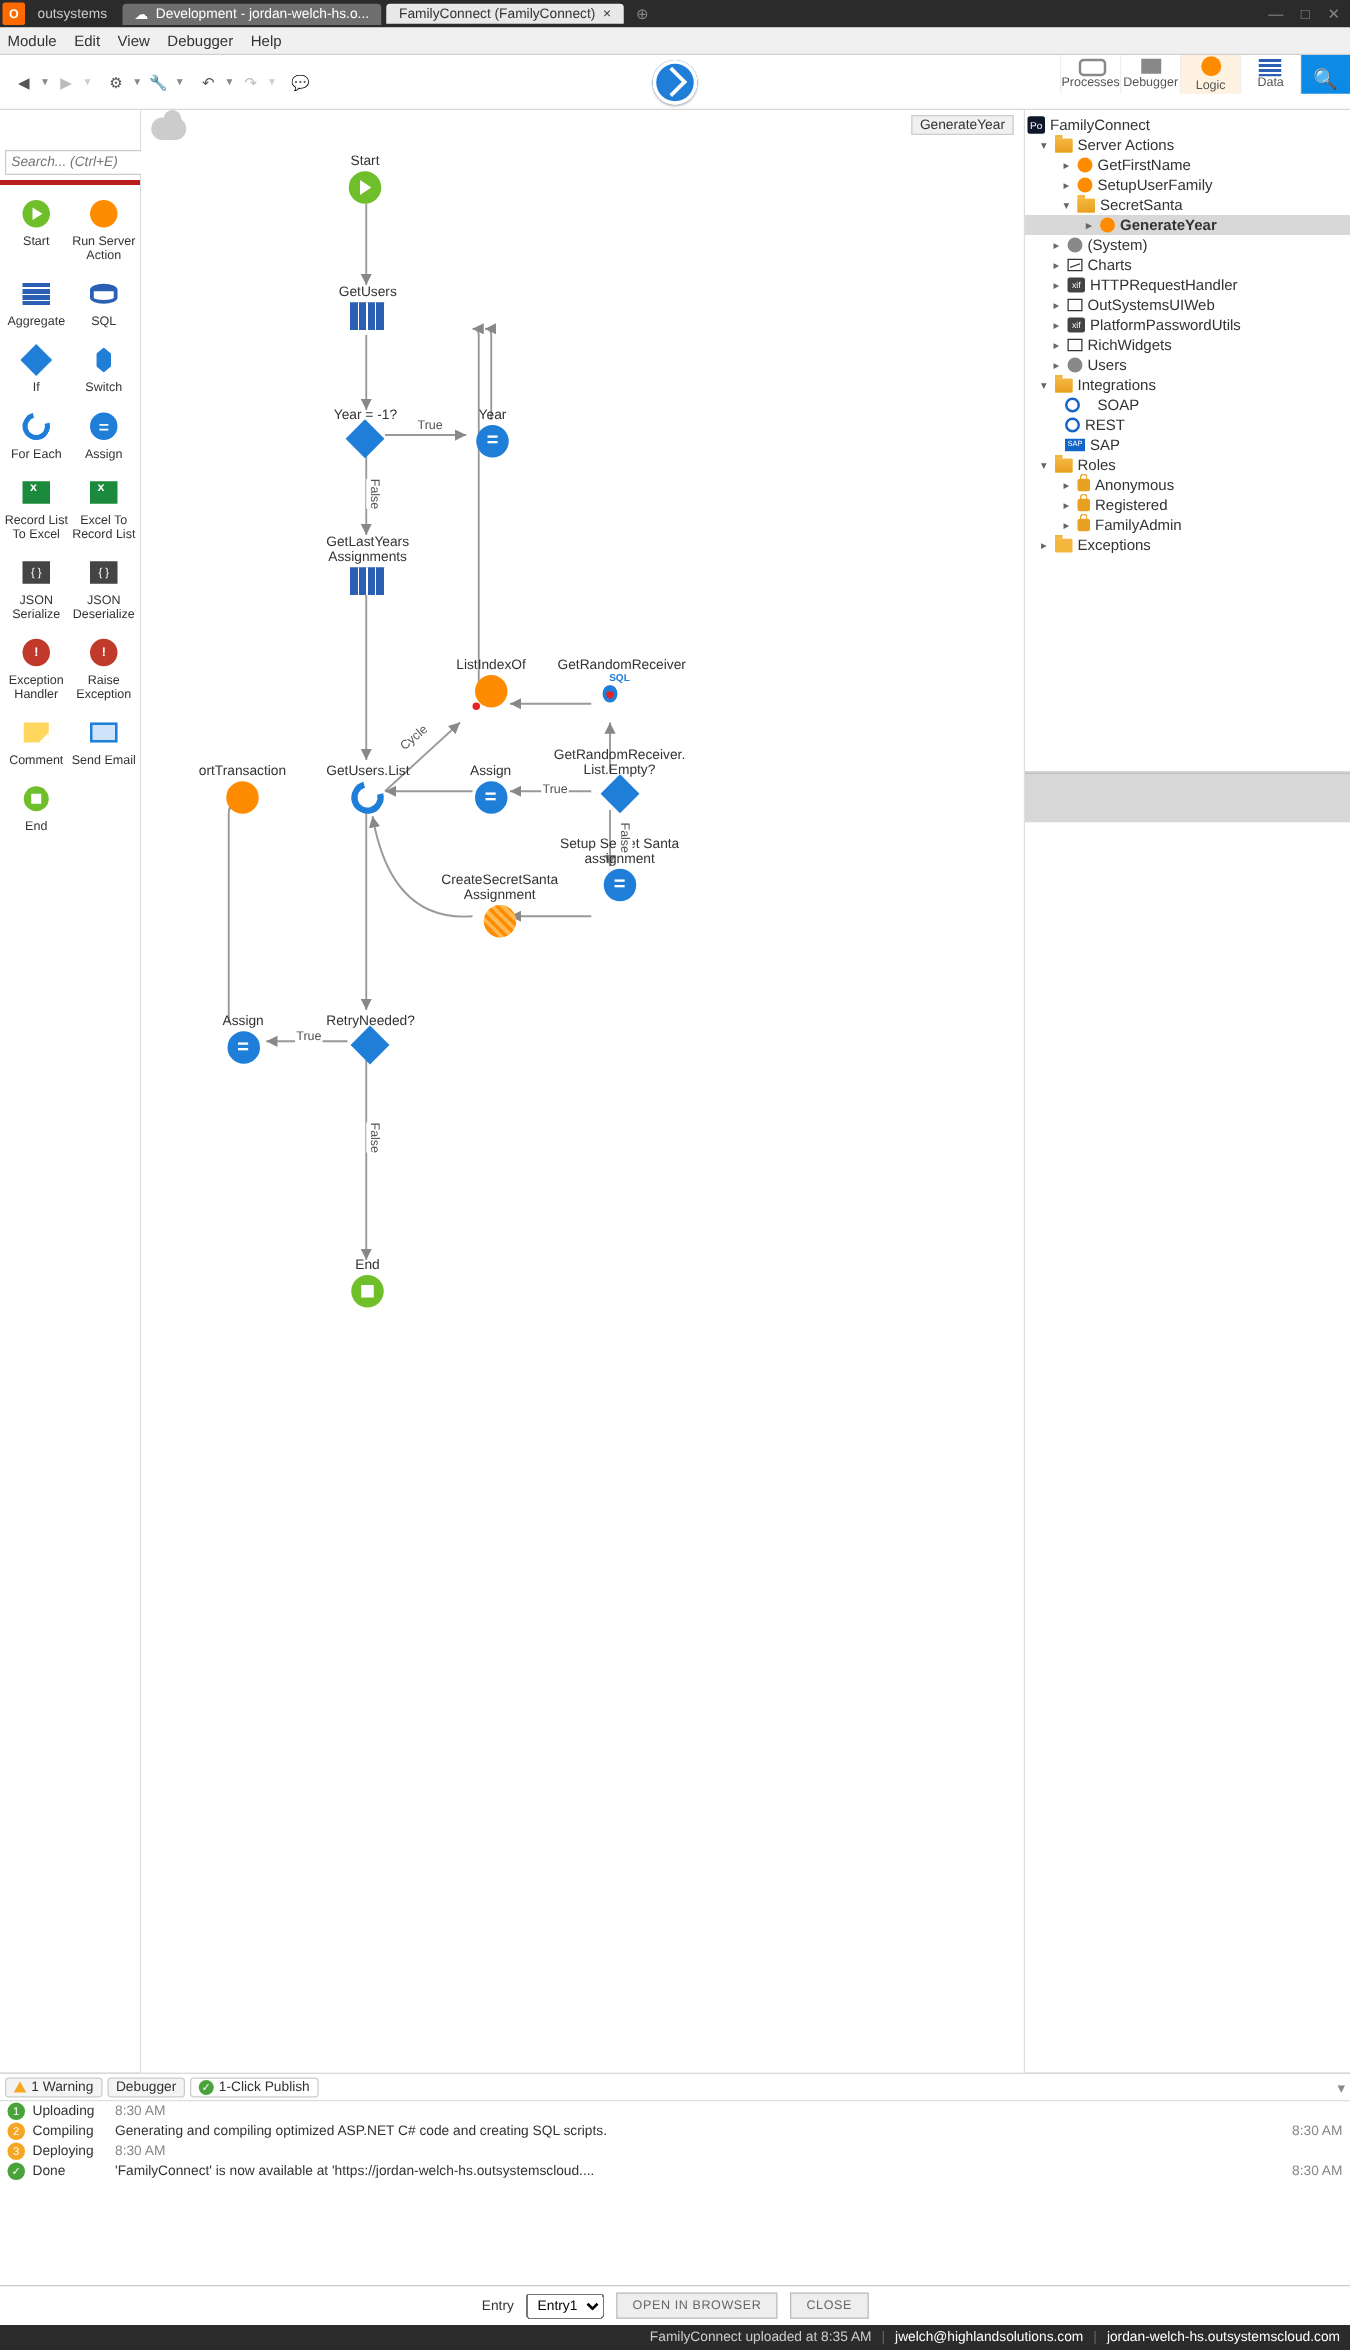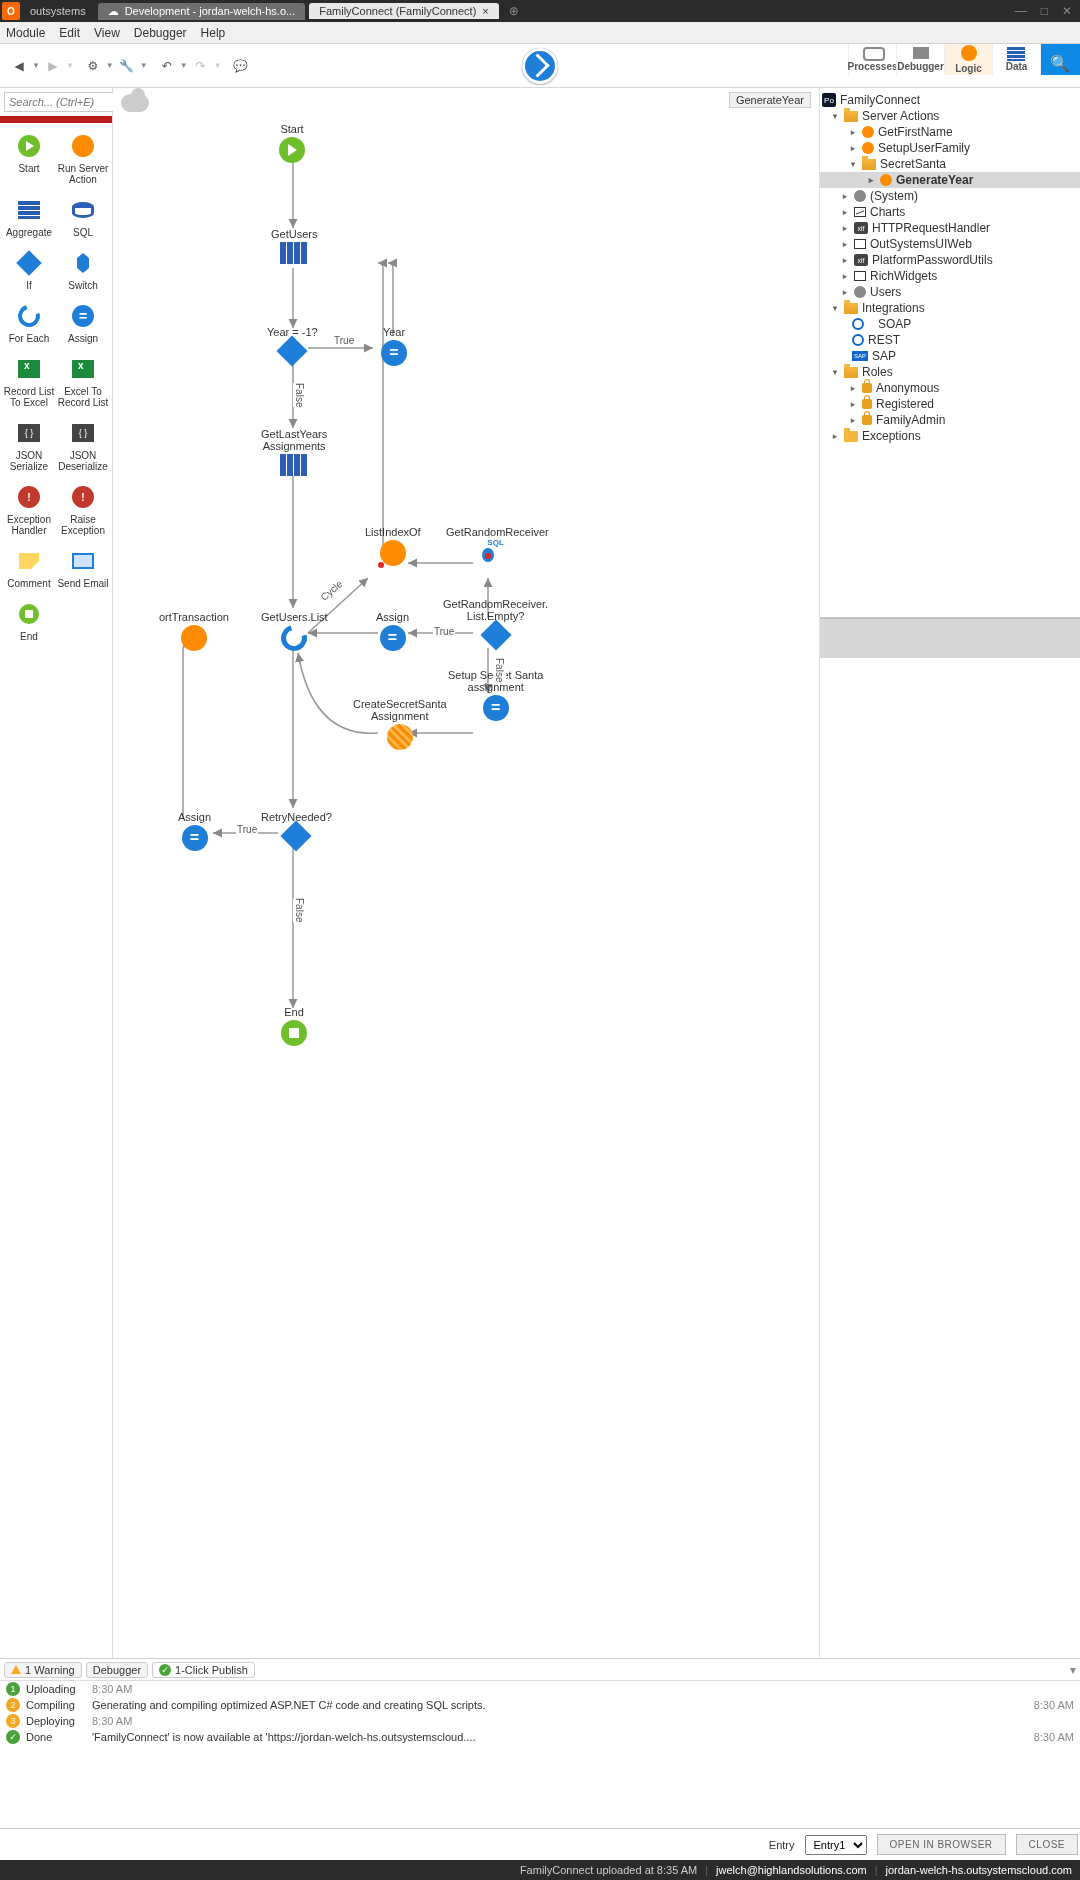--- a/index.html
+++ b/index.html
@@ -10,33 +10,33 @@
 .titlebar .tab { background: #6e6e6e; color:#fff; padding: 2px 10px; font-size: 11px; border-radius: 3px 3px 0 0; margin-left:4px; display:flex; align-items:center; gap:6px;}
 .titlebar .tab.active { background: #e8e8e8; color:#333; }
 .titlebar .wincontrols { margin-left:auto; display:flex; gap:14px; padding:0 8px; color:#888;}
 .menubar { height: 22px; background: #f0f0f0; border-bottom: 1px solid #d0d0d0; display:flex; align-items:center; padding:0 6px; gap:14px; font-size:12px; }
 .menubar span { color:#333; }
 .topbar { height: 44px; background: #fff; border-bottom: 1px solid #d8d8d8; display:flex; align-items:center; padding:0 6px; position:relative;}
 .topbar .tbtn { width:20px; height:20px; margin:0 3px; display:flex; align-items:center; justify-content:center; color:#555;}
 .topbar .center-publish { position:absolute; left:50%; transform:translateX(-50%); }
 .publish-circle { width:36px; height:36px; border-radius:50%; background:#1f7ed8; display:flex; align-items:center; justify-content:center; box-shadow:inset 0 0 0 3px #fff, 0 1px 2px rgba(0,0,0,.3);}
 .publish-circle::before{content:"";width:14px;height:14px;border:3px solid #fff;border-left:none;border-bottom:none;transform:rotate(45deg) translate(-2px,2px);}
-.topbar .right-icons{ position:absolute; right:0; top:0; bottom:12px; display:flex;font-weight:bold;}
+.topbar .right-icons{ position:absolute; right:0; top:0; bottom:12px; display:flex;}
 .right-icons .ritem{ width:48px; display:flex; flex-direction:column; align-items:center; justify-content:center; font-size:10px; gap:2px; color:#555; border-left:1px solid #eee;}
 .right-icons .ritem.active{ background:#fff2e0;}
 .right-icons .ritem.search{ background:#0d8ae6; color:#fff; width:40px;}
 .ric { width:20px; height:12px; }
 .ric.proc::before{content:"";display:block;width:18px;height:10px;border:2px solid #888;border-radius:4px;}
 .ric.iface{background:linear-gradient(#888,#888);width:16px;height:12px;}
 .ric.logic{width:16px;height:16px;border-radius:50%;background:#ff8c00;}
 .ric.data::before{content:"";display:block;width:18px;height:14px;background:repeating-linear-gradient(#2b5fb3 0,#2b5fb3 3px,#fff 3px,#fff 4px);}
 .ric.search::before{content:"🔍";font-size:16px;}
 .maincols { flex:1; display:flex; min-height:0;}
 .leftpanel { width:113px; border-right:1px solid #ddd; display:flex; flex-direction:column;}
-.searchbox { padding:4px; border-bottom:7px solid #b91c1c; display:flex; gap:4px;}
+.searchbox { padding:4px; border-bottom:4px solid #b91c1c; display:flex; gap:4px;margin-top:28px;}
 .searchbox input{ flex:1; border:1px solid #ccc; padding:3px 4px; font-size:11px; color:#888; font-style:italic;}
 .toolbox { padding:6px 2px; overflow:auto;}
 .toolrow{ display:flex; }
 .tool { width:54px; display:flex; flex-direction:column; align-items:center; text-align:center; font-size:10px; padding:4px 0 8px; gap:4px; color:#333;}
 .tool .ticon{ width:26px; height:26px; display:flex; align-items:center; justify-content:center;}
 .ic-start{ width:22px; height:22px; border-radius:50%; background:#6fbf2a; position:relative;}
 .ic-start::after{content:"";position:absolute;left:8px;top:6px;border-left:8px solid #fff;border-top:5px solid transparent;border-bottom:5px solid transparent;}
 .ic-run{ width:22px; height:22px; border-radius:50%; background:#ff8c00;}
 .ic-agg{ width:22px; height:18px; background:repeating-linear-gradient(#2b5fb3 0,#2b5fb3 4px,#fff 4px,#fff 5px);}
 .ic-sql{ width:22px; height:16px; border-radius:50% / 30%; border:3px solid #2b5fb3; border-top:6px solid #2b5fb3;}
@@ -108,21 +108,21 @@
 .green-chk{width:12px;height:12px;border-radius:50%;background:#4aa33a;color:#fff;font-size:9px;display:flex;align-items:center;justify-content:center;}
 .btabs .spacer{flex:1;}
 .btabs .dd{color:#888;}
 .loglines{ flex:1; overflow:auto;}
 .logrow{ display:flex; align-items:center; padding:1px 6px; font-size:11px; gap:6px;}
 .logrow .num{width:14px;height:14px;border-radius:50%;color:#fff;font-size:9px;display:flex;align-items:center;justify-content:center;}
 .logrow .n1{background:#4aa33a;} .logrow .n2{background:#f5a623;} .logrow .n3{background:#f5a623;} .logrow .chk{background:#4aa33a;}
 .logrow .stage{width:60px;}
 .logrow .msg{flex:1;white-space:nowrap;overflow:hidden;text-overflow:ellipsis;}
 .logrow .time{color:#888;}
-.entrybar{ height:32px; border-top:1px solid #ccc; display:flex; align-items:center; justify-content:flex-end; gap:10px; padding:0 2px; font-size:11px;}
+.entrybar{ height:32px; border-top:1px solid #ccc; display:flex; align-items:center; justify-content:center; gap:10px; padding:0 28px; font-size:11px;}
 .entrybar select{ font-size:11px; padding:2px 4px;}
 .entrybar .btn{ border:1px solid #bbb; background:#eee; padding:4px 12px; font-size:10px; color:#666; letter-spacing:.5px;}
 .statusbar{ height:20px; background:#2b2b2b; color:#ccc; display:flex; align-items:center; font-size:11px; padding:0 8px; gap:8px;}
 .statusbar .sp{flex:1;}
 .statusbar .seg{color:#fff;}
 .statusbar .sep{color:#666;}
 </style>
 </head>
 <body>
 

